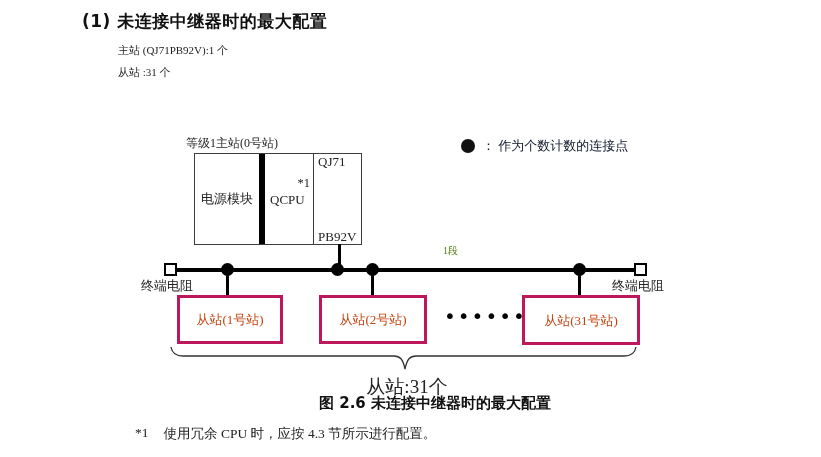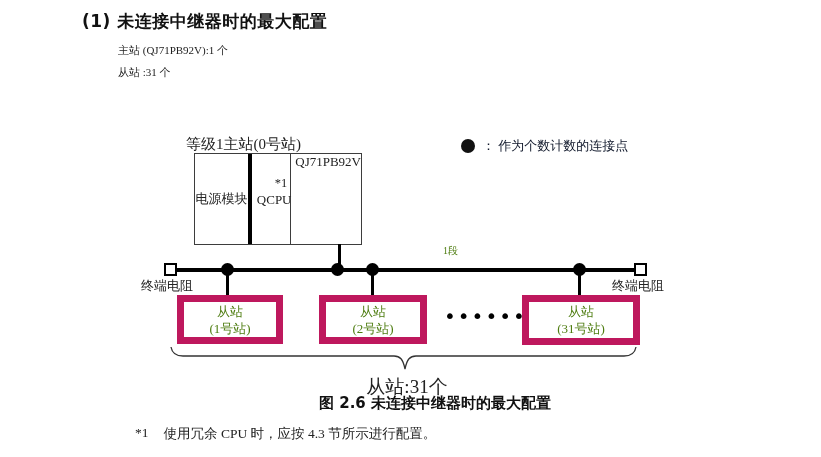--- a/index.html
+++ b/index.html
@@ -9,49 +9,49 @@
   }
   .abs{position:absolute;}
   .heading{
     left:82px;top:10px;font-family:"DejaVu Sans","Liberation Sans",sans-serif;
     font-weight:bold;font-size:17px;letter-spacing:0.5px;color:#111;
   }
   .bodyline{font-size:11px;color:#222;}
   .line1{left:118px;top:43px;}
   .line2{left:118px;top:65px;}
 
-  .master-label{left:186px;top:135px;font-size:15px;color:#222;}
+  .master-label{left:186px;top:135px;font-size:12px;color:#222;}
   .master-box{
     left:194px;top:153px;width:168px;height:92px;border:1px solid #3d3d3d;
     display:flex;box-sizing:border-box;background:#fff;
   }
   .cell{box-sizing:border-box;display:flex;align-items:center;justify-content:center;
         font-size:13px;color:#222;position:relative;}
-  .cell-power{width:70px;border-right:4px solid #000000;}
+  .cell-power{width:70px;border-right:6px solid #000000;}
   .cell-cpu{width:49px;border-right:1px solid #3d3d3d;}
   .cpu-note{position:absolute;top:22px;right:3px;font-size:12.5px;}
   .cpu-text{position:absolute;left:5px;top:50%;transform:translateY(-46%);}
-  .cell-pb{flex:1;flex-direction:row;align-items:flex-start;justify-content:space-between;
+  .cell-pb{flex:1;flex-direction:column;align-items:flex-start;justify-content:space-between;
            padding-left:4px;line-height:15px;}
 
   .legend{left:461px;top:137px;display:flex;align-items:center;gap:7px;}
   .legend-dot{width:14px;height:14px;border-radius:50%;background:#111;}
   .legend-text{font-size:13px;color:#0f172a;}
 
   .vline{background:#000;width:3px;}
   .bus-line{left:172px;top:268px;width:468px;height:4px;background:#000;}
   .term-square{width:9px;height:9px;border:2px solid #000;background:#fff;}
   .term-label{font-size:13px;color:#222;}
   .dot{width:13px;height:13px;border-radius:50%;background:#000;}
   .segment-label{left:443px;top:244px;font-size:10px;color:#4d7c0f;}
 
   .slave-box{
-    border:7px solid #be185d;background:#fff;display:flex;flex-direction:column;
+    border:3px solid #be185d;background:#fff;display:flex;flex-direction:row;
     align-items:center;justify-content:center;font-size:13px;line-height:17px;
-    color:#4d7c0f;box-sizing:border-box;text-align:center;
+    color:#c2410c;box-sizing:border-box;text-align:center;
   }
   .ellipsis{left:444px;top:304px;font-size:20px;letter-spacing:2px;color:#000;
             font-family:"DejaVu Sans",sans-serif;}
   .brace-label{left:355px;top:374px;width:104px;text-align:center;font-size:19px;color:#222;}
   .caption{
     left:275px;top:394px;width:320px;text-align:center;
     font-family:"DejaVu Sans","Liberation Sans",sans-serif;font-weight:bold;
     font-size:15px;color:#111;
   }
   .footnote{left:135px;top:425px;display:flex;gap:15px;font-size:13.5px;color:#222;}

